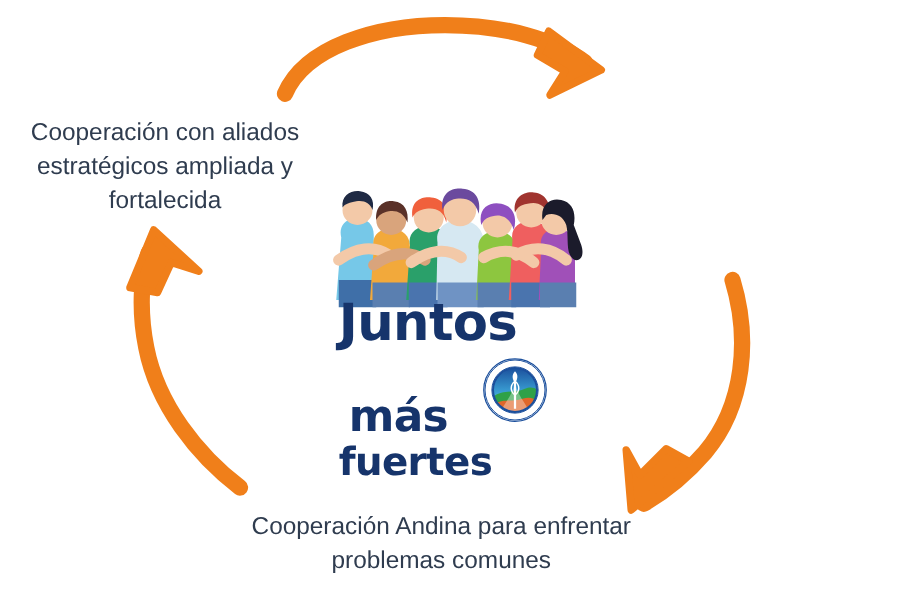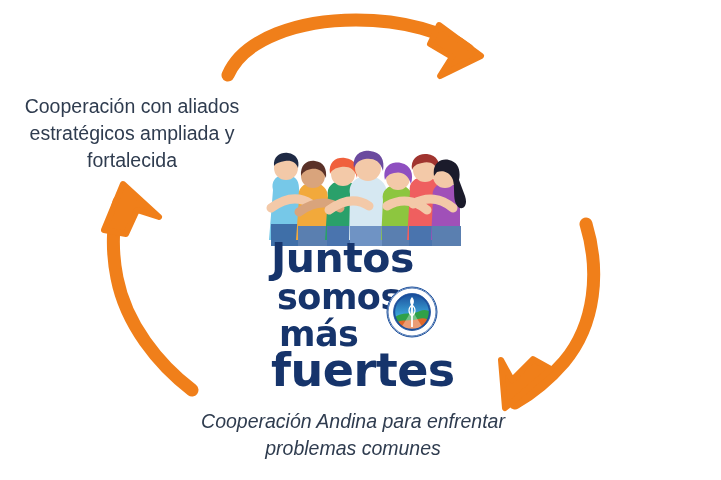--- a/index.html
+++ b/index.html
@@ -16,21 +16,21 @@
     position:absolute;
     color:#2f3c4f;
     font-size:19.5px;
     line-height:27px;
     text-align:center;
     font-family:"Liberation Sans", sans-serif;
     letter-spacing:0px;
   }
   #label-left{ left:4px;  top:81px;  width:256px; }
   #label-right{ left:432px; top:84px; width:288px; }
-  #label-bottom{ left:193px; top:396px; width:320px;font-style:italic; }
+  #label-bottom{ left:193px; top:396px; width:320px; }
 
   
   .arrow-layer{position:absolute;left:0;top:0;width:721px;height:480px;pointer-events:none;}
 
   
   #logo{
     position:absolute;
     left:255px; top:136px;
     width:212px; height:232px;
   }
@@ -42,21 +42,21 @@
     color:#16346b;
     font-weight:bold;
     font-family:"DejaVu Sans", sans-serif;
     letter-spacing:-0.5px;
     text-align:left;
     white-space:nowrap;
   }
   #word-juntos{position:absolute;left:16px;top:0px;font-size:41px;line-height:41px;}
   #word-somos{position:absolute;left:22px;top:41px;font-size:35px;line-height:37px;}
   #word-mas{position:absolute;left:24px;top:78px;font-size:35px;line-height:37px;text-align:right;}
-  #word-fuertes{position:absolute;left:16px;top:114px;font-size:46px;line-height:37px;}
+  #word-fuertes{position:absolute;left:16px;top:114px;font-size:31px;line-height:37px;}
   #logo-seal{position:absolute;left:131px;top:48px;width:52px;height:52px;}
 </style>
 </head>
 <body>
 
 <div id="canvas">
 
   <svg class="arrow-layer" viewBox="0 0 721 480">
 
     <g>
@@ -137,21 +137,20 @@
         <path d="M16,60 C30,50 44,48 56,56" fill="none" stroke="#f3c9a8" stroke-width="9" stroke-linecap="round"></path>
         <path d="M44,64 C58,54 72,52 85,60" fill="none" stroke="#d9a47c" stroke-width="9" stroke-linecap="round"></path>
         <path d="M74,62 C88,52 102,50 114,58" fill="none" stroke="#f3c9a8" stroke-width="9" stroke-linecap="round"></path>
         <path d="M132,58 C146,50 160,52 172,62" fill="none" stroke="#f3c9a8" stroke-width="9" stroke-linecap="round"></path>
         <path d="M158,56 C172,48 186,50 198,60" fill="none" stroke="#f3c9a8" stroke-width="9" stroke-linecap="round"></path>
       </g>
     </svg>
 
     <div id="logo-words">
       <div class="logo-line" id="word-juntos">Juntos</div>
-      <div class="logo-line" id="word-somos">somos</div>
       <div class="logo-line" id="word-mas">más</div>
       <div class="logo-line" id="word-fuertes">fuertes</div>
 
       <svg id="logo-seal" viewBox="0 0 52 52">
         <circle cx="26" cy="26" r="25" fill="#ffffff" stroke="#1b4f9c" stroke-width="1"></circle>
         <circle cx="26" cy="26" r="24" fill="none" stroke="#1b4f9c" stroke-width="0.8"></circle>
         <circle cx="26" cy="26" r="18.5" fill="none" stroke="#1b4f9c" stroke-width="0.8"></circle>
         <defs>
           <clipPath id="sealclip">
               <circle cx="26" cy="26" r="17.6"></circle>

